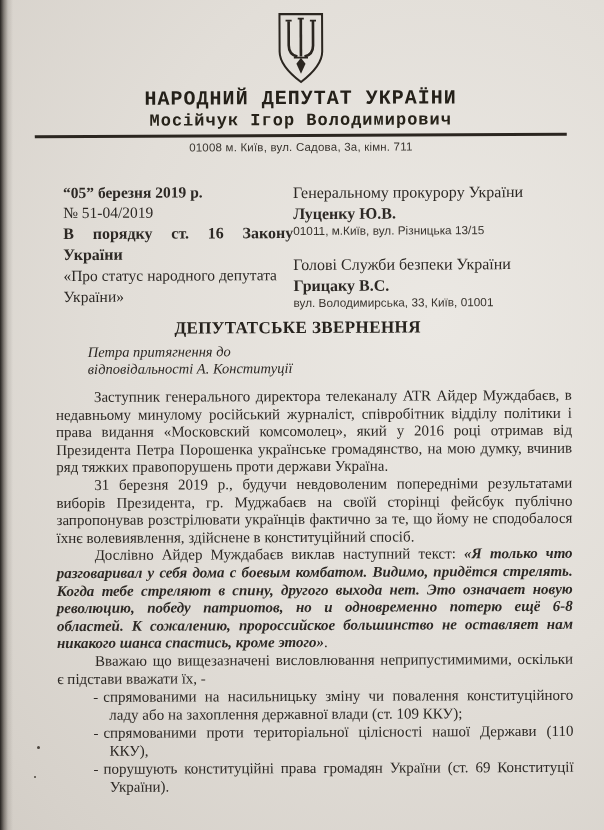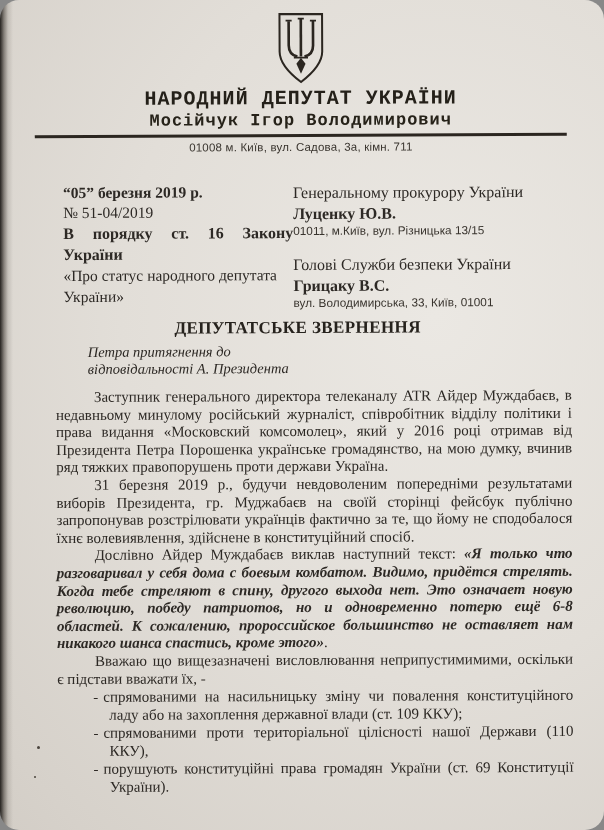--- a/index.html
+++ b/index.html
@@ -6,21 +6,20 @@
   .photo {
     position: relative;
     width: 604px;
     height: 830px;
     overflow: hidden;
     font-family: "Liberation Serif", "DejaVu Serif", serif;
     color: #2d2925;
     background:
       linear-gradient(to right, rgba(28,25,22,0.95) 0px, rgba(62,56,50,0.55) 4px, rgba(90,84,76,0.18) 8px, rgba(0,0,0,0) 13px),
       radial-gradient(ellipse 130% 110% at 72% 38%, #ebe8e3 0%, #e2ded8 40%, #d6d1ca 72%, #c9c3bb 100%);
-    border-radius: 19px;
   }
   .content {
     position: absolute;
     inset: 0;
     transform: rotate(-0.25deg);
     padding-top: 12px;
     box-sizing: border-box;
   }
 
   
@@ -153,21 +152,21 @@
           <p class="recipient-name">Грицаку В.С.</p>
           <p class="recipient-address">вул. Володимирська, 33, Київ, 01001</p>
         </div>
       </div>
     </section>
 
     <section class="body">
       <h1 class="doc-title">ДЕПУТАТСЬКЕ ЗВЕРНЕННЯ</h1>
       <p class="subject">
         <span>Петра притягнення до</span><br>
-        <span>відповідальності А. Президента</span>
+        <span>відповідальності А. Конституції</span>
       </p>
 
       <p class="para para-first">Заступник генерального директора телеканалу ATR Айдер Муждабаєв, в недавньому минулому російський журналіст, співробітник відділу політики і права видання «Московский комсомолец», який у 2016 році отримав від Президента Петра Порошенка українське громадянство, на мою думку, вчинив ряд тяжких правопорушень проти держави Україна.</p>
       <p class="para">31 березня 2019 р., будучи невдоволеним попередніми результатами виборів Президента, гр. Муджабаєв на своїй сторінці фейсбук публічно запропонував розстрілювати українців фактично за те, що йому не сподобалося їхнє волевиявлення, здійснене в конституційний спосіб.</p>
       <p class="para"><span>Дослівно Айдер Муждабаєв виклав наступний текст: </span><span class="quote">«Я только что разговаривал у себя дома с боевым комбатом. Видимо, придётся стрелять. Когда тебе стреляют в спину, другого выхода нет. Это означает новую революцию, победу патриотов, но и одновременно потерю ещё 6-8 областей. К сожалению, пророссийское большинство не оставляет нам никакого шанса спастись, кроме этого»</span><span>.</span></p>
       <p class="para">Вважаю що вищезазначені висловлювання неприпустимимими, оскільки є підстави вважати їх, -</p>
 
       <ul class="points">
         <li><span class="dash">-</span><span>спрямованими на насильницьку зміну чи повалення конституційного ладу або на захоплення державної влади (ст. 109 ККУ);</span></li>
         <li><span class="dash">-</span><span>спрямованими проти територіальної цілісності нашої Держави (110 ККУ),</span></li>

